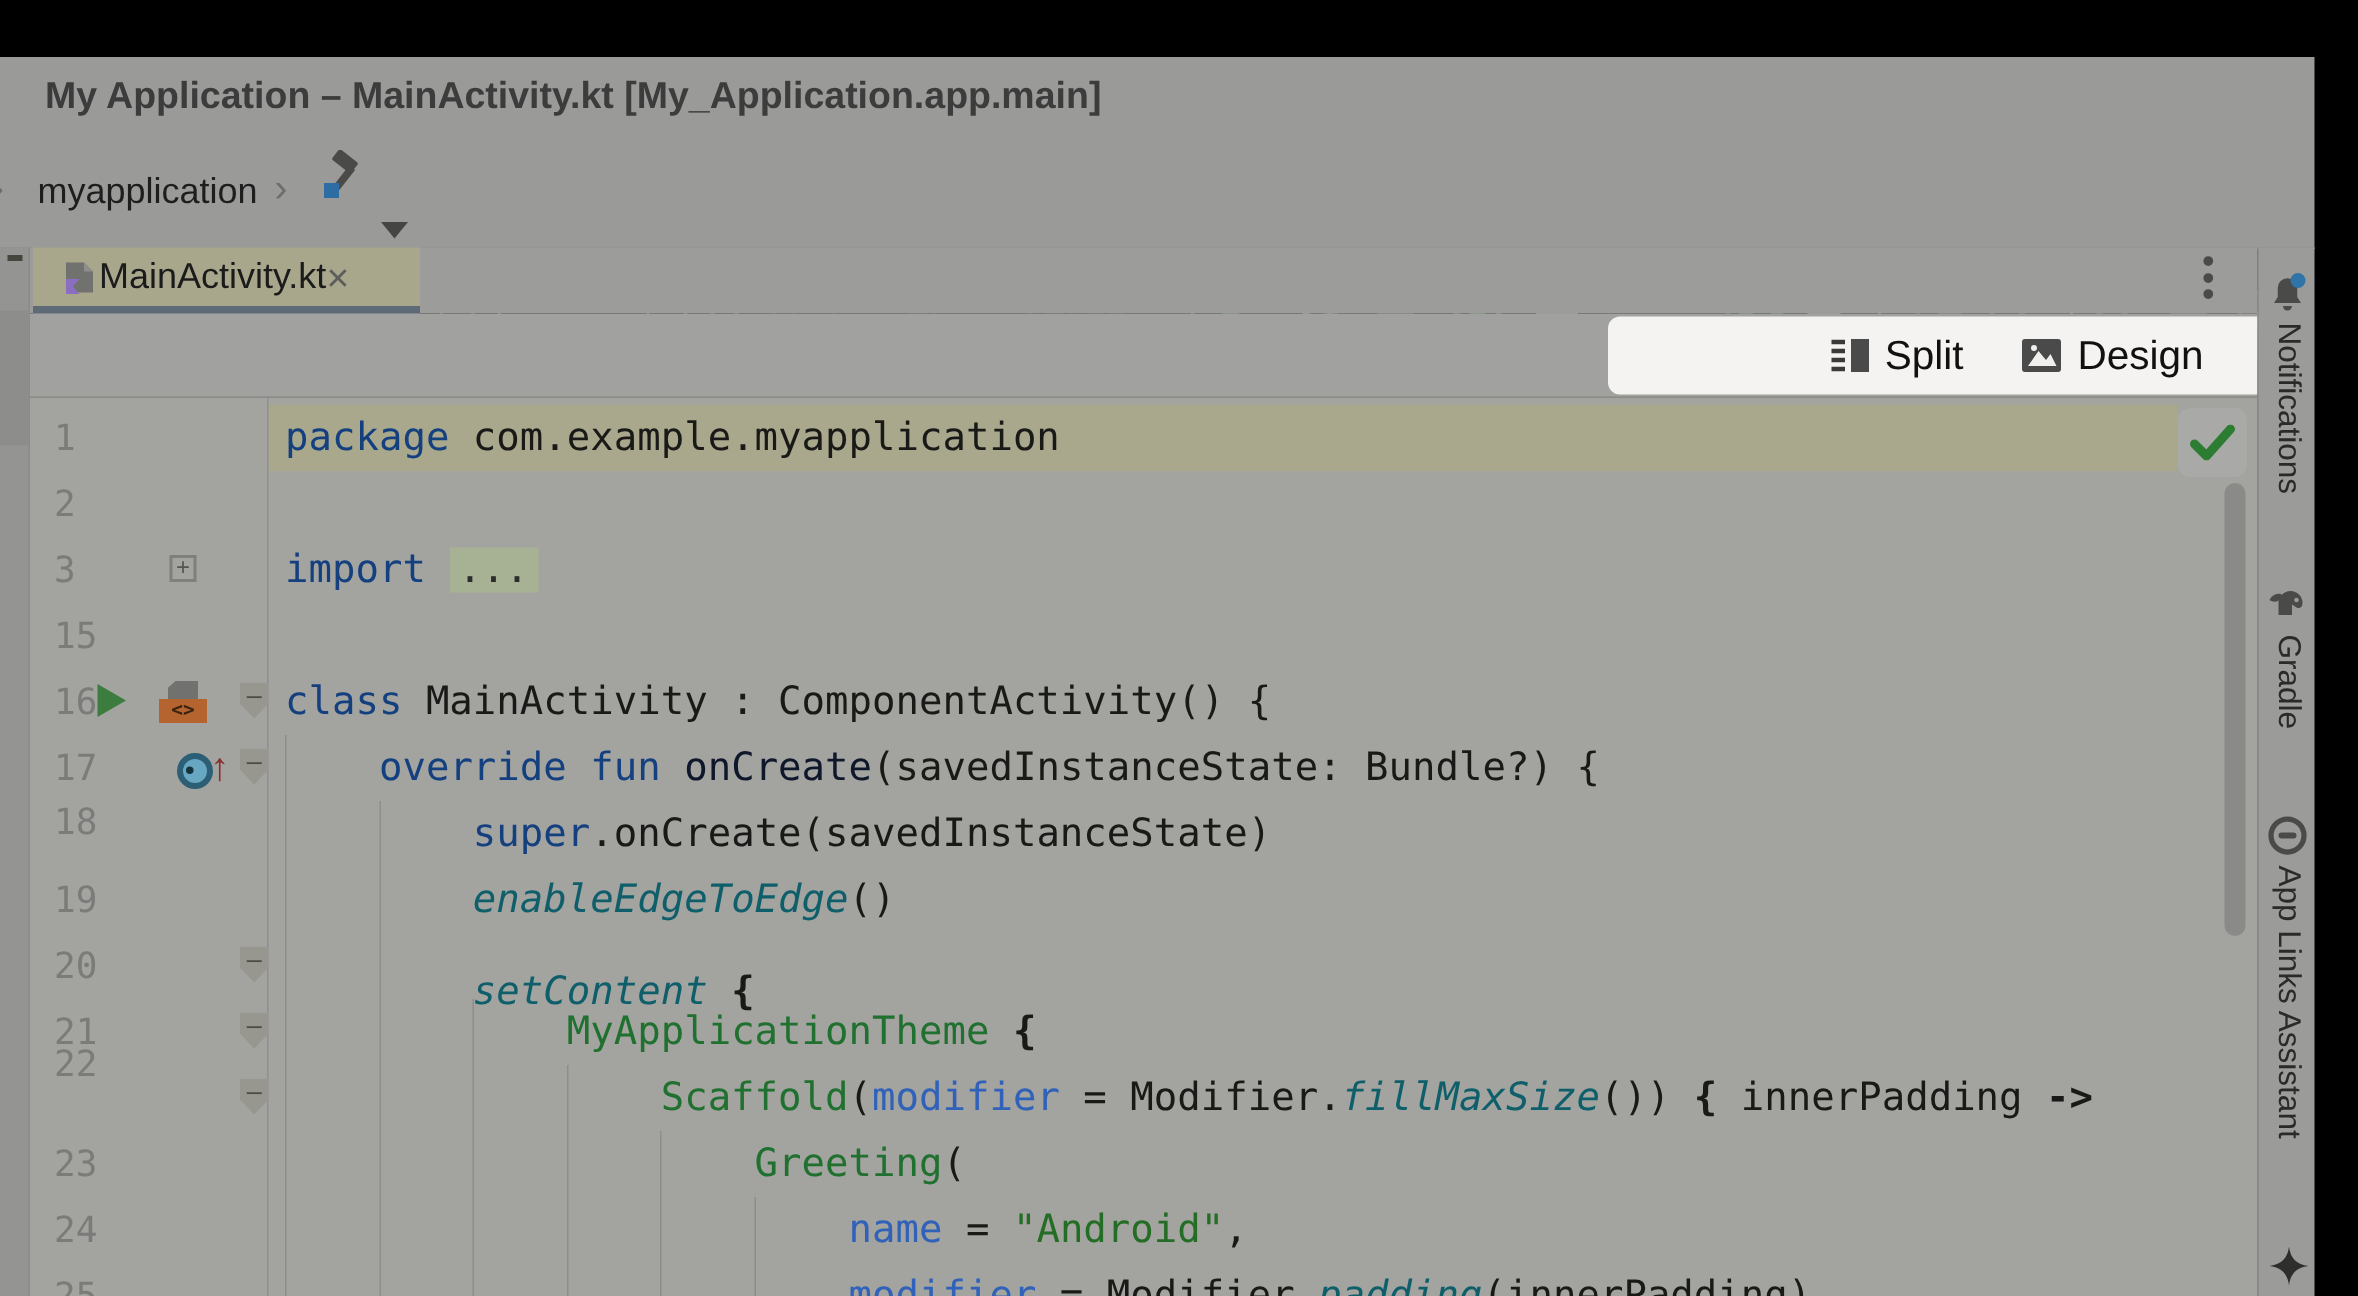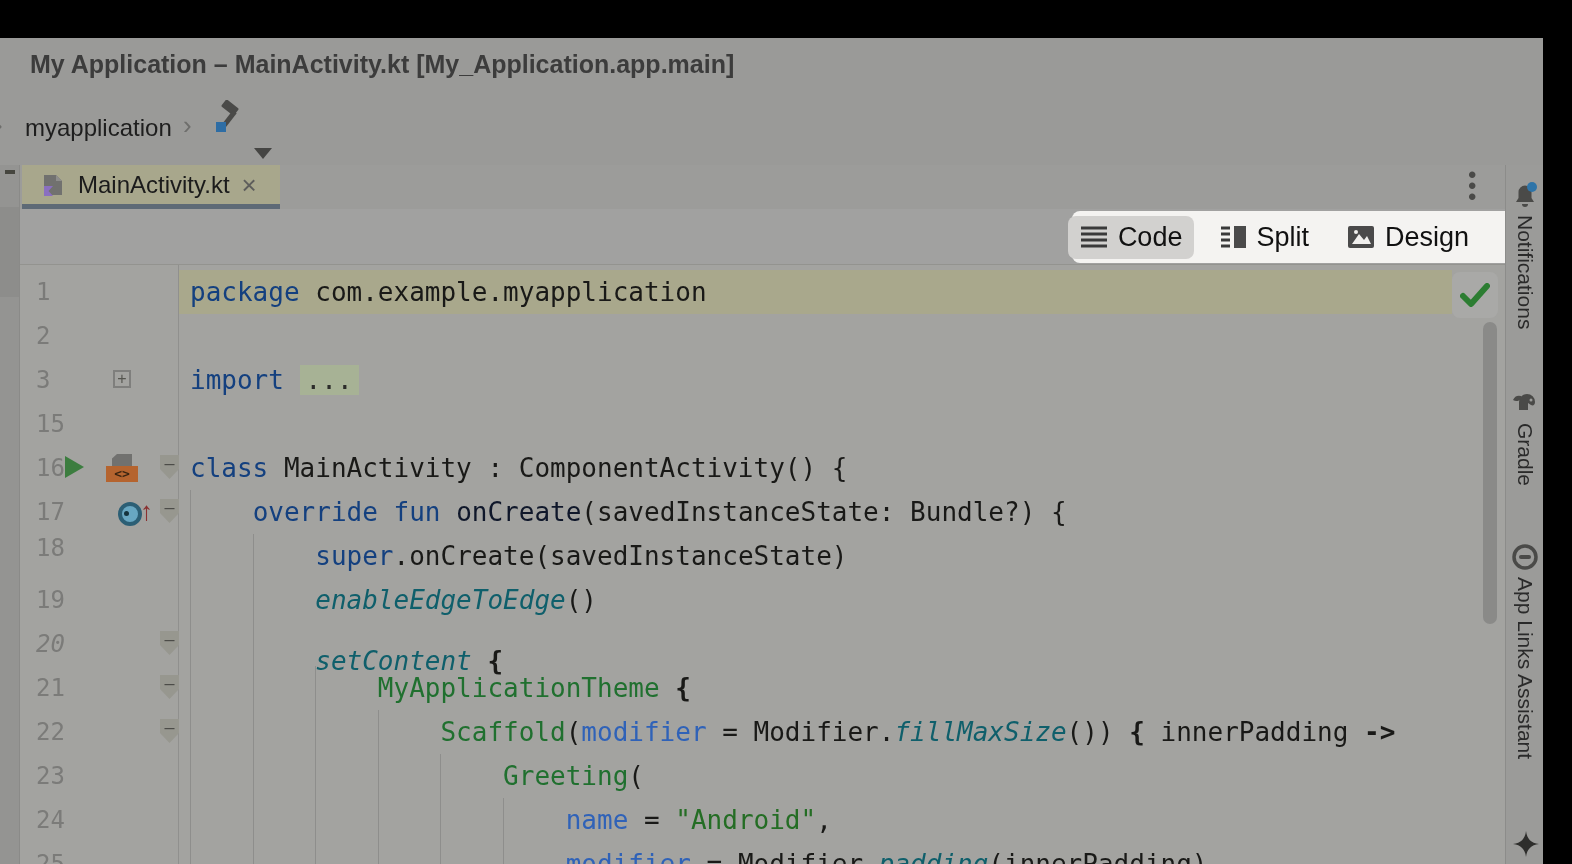--- a/index.html
+++ b/index.html
@@ -14,21 +14,21 @@
   #toolbar{left:0;top:90px;width:1543px;height:75px;background:#9a9a98;border-bottom:1px solid #8c8c8a;}
   .tb-label{font-size:24px;color:#1e1e1e;white-space:nowrap;}
   .crumb-chev{color:#6e6e6c;font-size:26px;}
   .combo{height:46px;border:2px solid #76766f;border-radius:11px;display:flex;align-items:center;box-sizing:border-box;padding:0 14px;gap:10px;background:transparent;}
   .caret{width:0;height:0;border-left:9px solid transparent;border-right:9px solid transparent;border-top:11px solid #454543;}
   .sep{width:2px;height:46px;background:#86868a;top:104px;}
   .tbtn{display:flex;align-items:center;justify-content:center;}
 
   
   #tabbar{left:20px;top:165px;width:1485px;height:44px;background:#9c9c9a;}
-  #tab{left:2px;top:0;width:258px;height:39px;background:#a8a78c;display:flex;align-items:center;gap:12px;padding-left:18px;box-sizing:border-box;}
+  #tab{left:2px;top:0;width:258px;height:39px;background:#a8a78c;display:flex;align-items:center;padding-left:18px;box-sizing:border-box;}
   #tab-underline{left:2px;top:39px;width:258px;height:6px;background:#5e6a76;}
   #tab-label{font-size:24px;color:#1b1b1b;}
   #tab-close{font-size:26px;color:#5d5d5b;line-height:20px;}
   #tab-more{left:1448px;top:4px;color:#4a4a48;font-size:24px;letter-spacing:0;line-height:11px;text-align:center;}
 
   
   #edtoolbar{left:20px;top:209px;width:1485px;height:56px;background:#a1a1a0;border-bottom:1px solid #93938f;box-sizing:border-box;}
   #view-panel{left:1052px;top:2px;width:433px;height:52px;background:#f4f3f1;border-radius:8px 0 0 8px;display:flex;align-items:center;justify-content:flex-end;gap:14px;padding-right:24px;box-sizing:border-box;}
   .view-btn{display:flex;align-items:center;gap:10px;font-size:27px;color:#111;padding:6px 12px;border-radius:8px;}
   .view-btn.selected{background:#d2d1cf;}
@@ -245,31 +245,20 @@
   <div id="tab-underline" class="abs"></div>
   <div id="tab-more" class="abs">
     <div>•</div>
       <div>•</div>
       <div>•</div>
   </div>
 </div>
 
 <div id="edtoolbar" class="abs">
   <div id="view-panel" class="abs">
-    <div class="view-btn selected">
-      <svg width="28" height="24" viewBox="0 0 28 24">
-        <g stroke="#3a3a3a" stroke-width="3">
-            <line x1="1" y1="3" x2="27" y2="3"></line>
-            <line x1="1" y1="9" x2="27" y2="9"></line>
-            <line x1="1" y1="15" x2="27" y2="15"></line>
-            <line x1="1" y1="21" x2="27" y2="21"></line>
-          </g>
-      </svg>
-      <span>Code</span>
-    </div>
     <div class="view-btn">
       <svg width="26" height="24" viewBox="0 0 26 24">
         <g stroke="#3a3a3a" stroke-width="3">
             <line x1="1" y1="3" x2="10" y2="3"></line>
             <line x1="1" y1="9" x2="10" y2="9"></line>
             <line x1="1" y1="15" x2="10" y2="15"></line>
             <line x1="1" y1="21" x2="10" y2="21"></line>
           </g>
         <rect x="14" y="1" width="12" height="22" fill="#4a4a4a"></rect>
       </svg>
@@ -357,27 +346,27 @@
       <div class="lnum abs" style="top: 225px;">17</div>
       <div class="ovr-circle abs" style="top: 237px;"></div>
       <div class="ovr-dot abs" style="top: 246px;"></div>
       <div class="ovr-arrow abs" style="top: 231px;">↑</div>
       <div class="fold-minus abs" style="top: 234px;">–</div>
       <div class="code-line abs" style="top: 225px;"><span class="pl">    </span><span class="kw">override fun </span><span class="fn">onCreate</span><span class="pl">(savedInstanceState: Bundle?) {</span></div>
       <div class="lnum abs" style="top: 251px; margin-top: 10px;">18</div>
       <div class="code-line abs" style="top: 269px;"><span class="pl">        </span><span class="kw">super</span><span class="pl">.onCreate(savedInstanceState)</span></div>
       <div class="lnum abs" style="top: 313px;">19</div>
       <div class="code-line abs" style="top: 313px;"><span class="pl">        </span><span class="fni">enableEdgeToEdge</span><span class="pl">()</span></div>
-      <div class="lnum abs" style="top: 357px; font-style: italic;">20</div>
+      <div class="lnum abs" style="top: 357px;">20</div>
       <div class="fold-minus abs" style="top: 366px;">–</div>
       <div class="code-line abs" style="top: 357px; margin-top: 17px;"><span class="pl">        </span><span class="fni">setContent</span><span class="pl"> </span><span class="plb">{</span></div>
       <div class="lnum abs" style="top: 401px;">21</div>
       <div class="fold-minus abs" style="top: 410px;">–</div>
       <div class="code-line abs" style="top: 401px;"><span class="pl">            </span><span class="comp">MyApplicationTheme</span><span class="pl"> </span><span class="plb">{</span></div>
-      <div class="lnum abs" style="top: 445px;">22</div>
+      <div class="lnum abs" style="top: 422px;">22</div>
       <div class="fold-minus abs" style="top: 454px;">–</div>
       <div class="code-line abs" style="top: 445px;"><span class="pl">                </span><span class="comp">Scaffold</span><span class="pl">(</span><span class="param">modifier</span><span class="pl"> = Modifier.</span><span class="fni">fillMaxSize</span><span class="pl">()) </span><span class="plb">{</span><span class="pl"> innerPadding </span><span class="plb">-&gt;</span></div>
       <div class="lnum abs" style="top: 489px;">23</div>
       <div class="code-line abs" style="top: 489px;"><span class="pl">                    </span><span class="comp">Greeting</span><span class="pl">(</span></div>
       <div class="lnum abs" style="top: 533px;">24</div>
       <div class="code-line abs" style="top: 533px;"><span class="pl">                        </span><span class="param">name</span><span class="pl"> = </span><span class="str">"Android"</span><span class="pl">,</span></div>
       <div class="lnum abs" style="top: 577px;">25</div>
       <div class="code-line abs" style="top: 577px;"><span class="pl">                        </span><span class="param">modifier</span><span class="pl"> = Modifier.</span><span class="fni">padding</span><span class="pl">(innerPadding)</span></div>
     </div>
   <div id="check-widget" class="abs">

